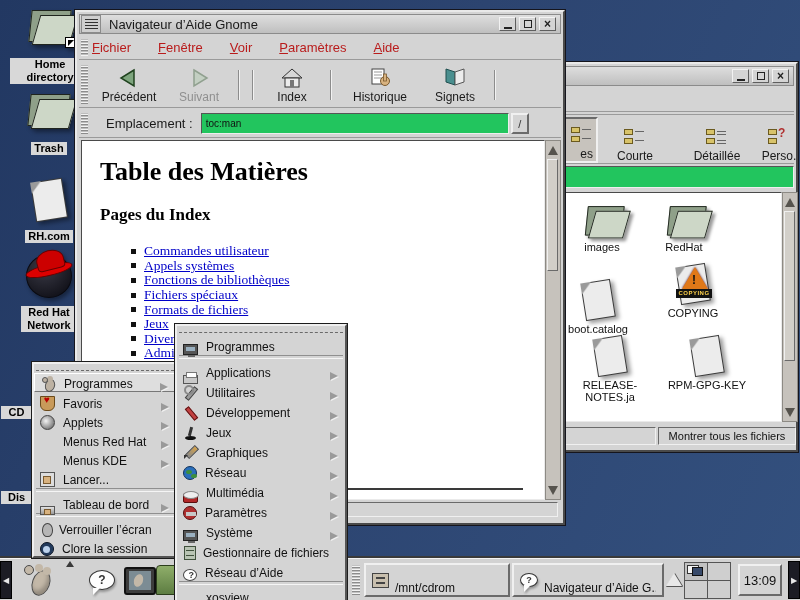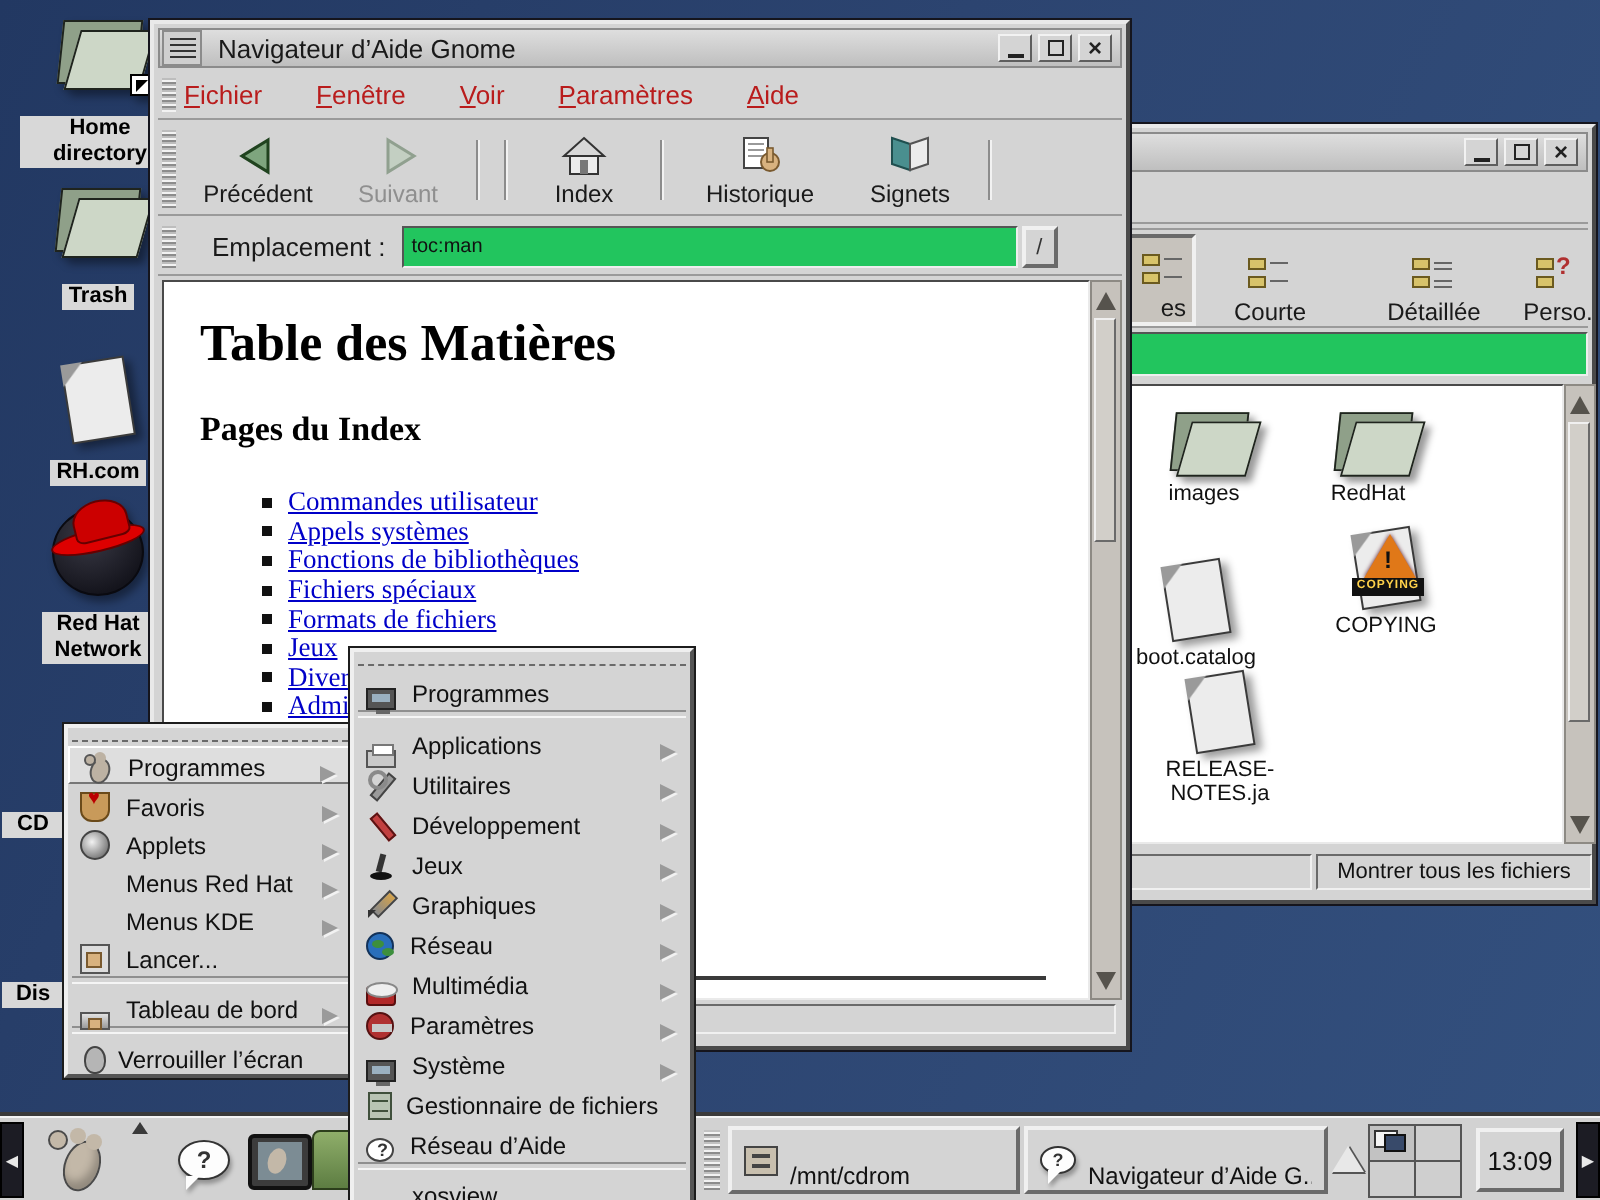--- a/index.html
+++ b/index.html
@@ -262,20 +262,24 @@
         <div class="warn-tri"></div>
         <div class="warn-bang">!</div>
         <div class="warn-strip">COPYING</div>
       </div>
       <div class="fm-label">COPYING</div>
     </div>
     <div class="fm-item" style="left:12px;top:144px;width:66px">
       <div class="paper-icon fm-paper"></div>
       <div class="fm-label wrap">RELEASE-NOTES.ja</div>
     </div>
+    <div class="fm-item" style="left:92px;top:144px;width:100px">
+      <div class="paper-icon fm-paper"></div>
+      <div class="fm-label">RPM-GPG-KEY</div>
+    </div>
   </div>
   <div class="scrollbar" style="left:234px;top:128px;width:16px;height:230px">
     <div class="sb-btn" style="top:2px">
         <div class="tri-up"></div>
       </div>
     <div class="sb-slider" style="top:18px;height:150px"></div>
     <div class="sb-btn" style="bottom:2px">
         <div class="tri-down"></div>
       </div>
   </div>
@@ -477,20 +481,24 @@
   <div class="menuitem" style="height:19px">
     <div class="mi mi-panel"></div>
     <div class="lbl">Tableau de bord</div>
       <div class="marrow"></div>
   </div>
   <div class="msep"></div>
   <div class="menuitem" style="height:19px">
     <div class="mi mi-lock"></div>
     <div class="lbl">Verrouiller l’écran</div>
   </div>
+  <div class="menuitem" style="height:19px">
+    <div class="mi mi-logout"></div>
+    <div class="lbl">Clore la session</div>
+  </div>
 </div>
 
 <div class="menu" style="left:175px;top:324px;width:172px;z-index:50">
   <div class="tearoff"></div>
   <div class="menuitem" style="height:19px">
     <div class="mi mi-monitor"></div>
     <div class="lbl">Programmes</div>
   </div>
   <div class="msep"></div>
   <div class="menuitem" style="height:20px">

